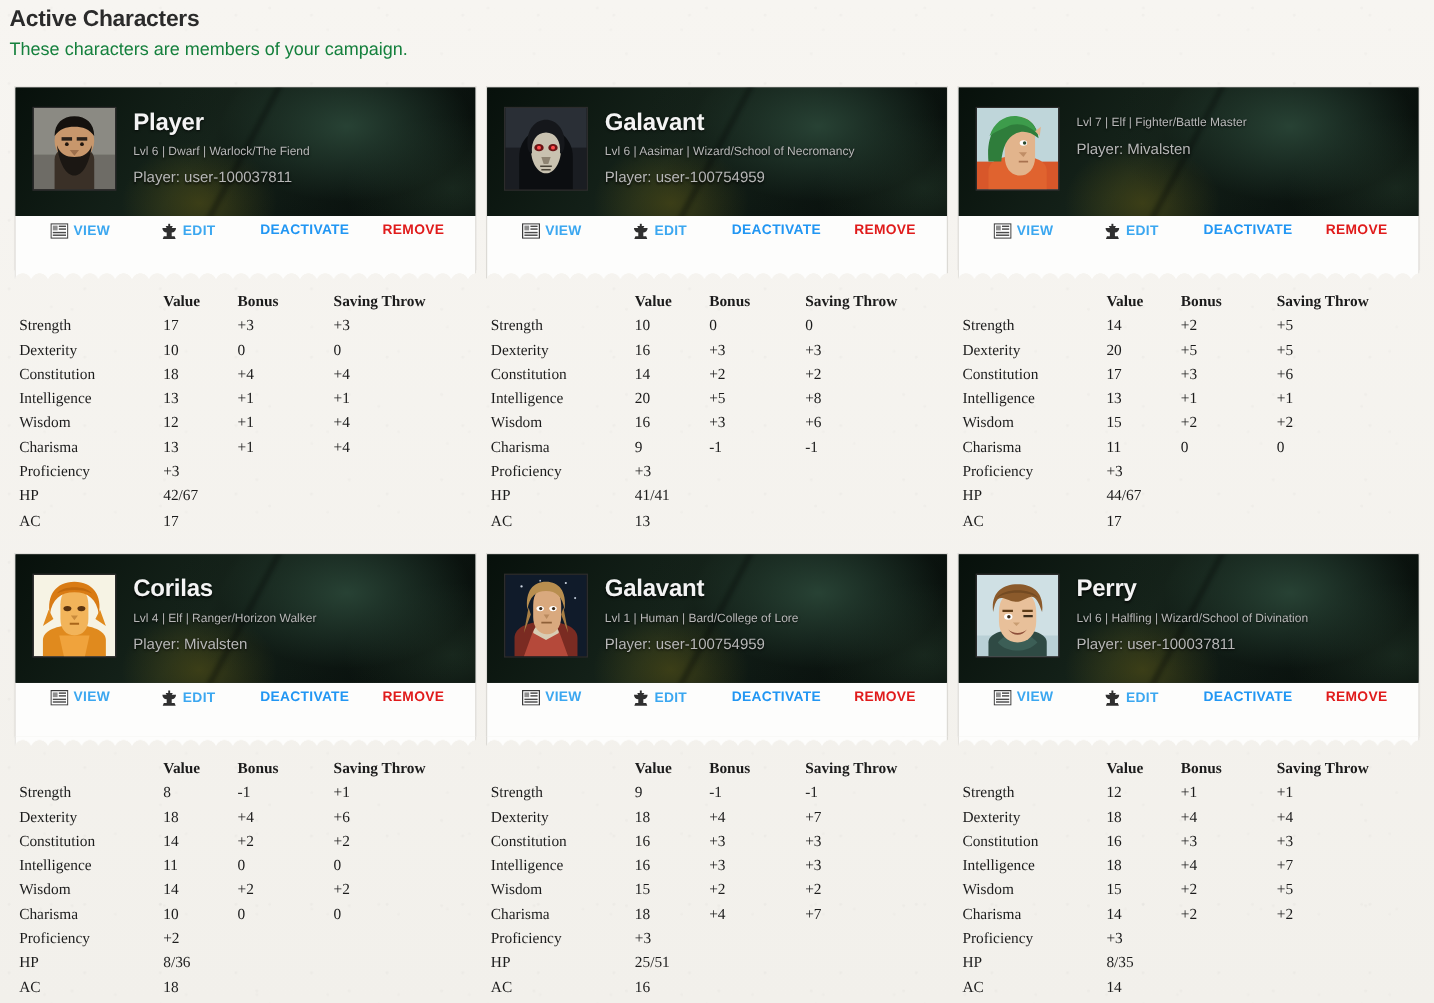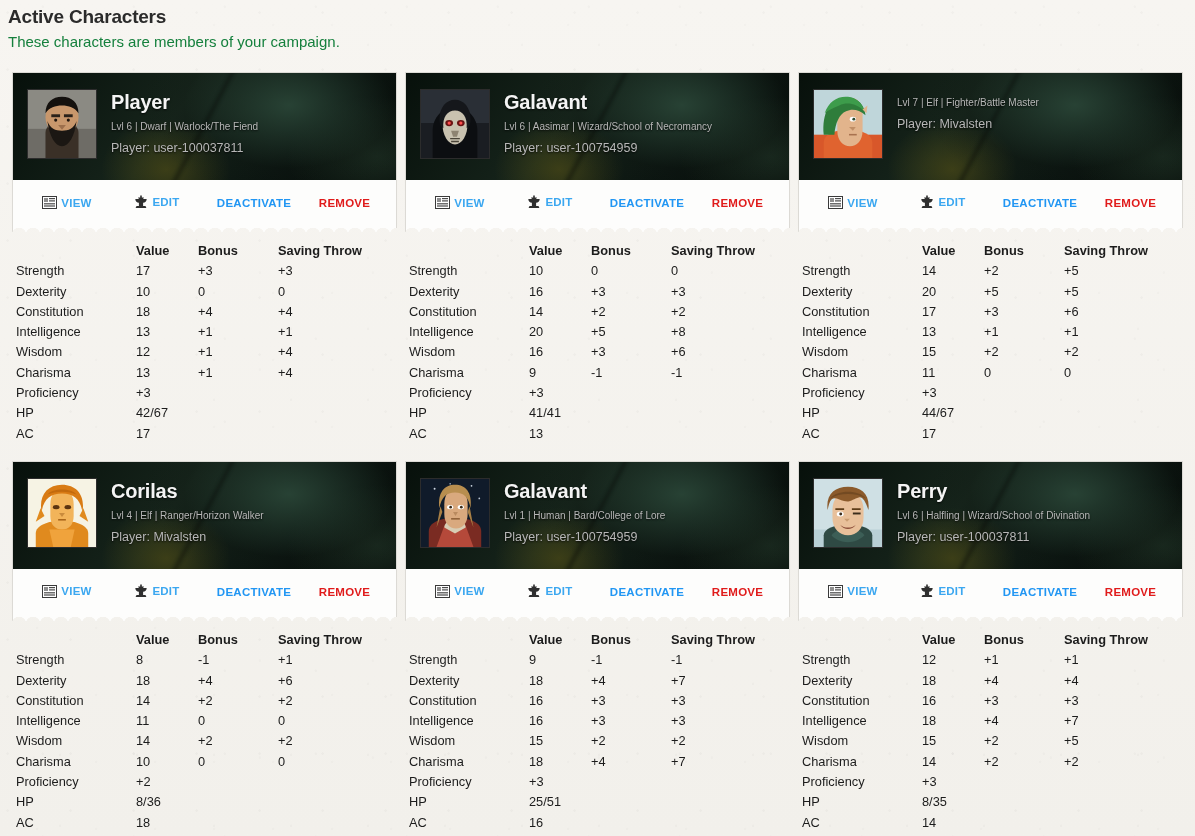--- a/index.html
+++ b/index.html
@@ -155,23 +155,23 @@
     color: #b7b7b7;
     line-height: 17px;
     margin-top: 5px;
     text-shadow: 0 1px 2px rgba(0,0,0,0.8);
     white-space: nowrap;
   }
 
   
   .actions {
     display: flex;
-    align-items: flex-end;
+    align-items: flex-start;
     height: 45px;
-    padding: 16px 6px;
+    padding: 6px 6px;
   }
 
   .act {
     display: flex;
     align-items: center;
     justify-content: center;
     font-size: 11.5px;
     font-weight: bold;
     letter-spacing: 0.25px;
     cursor: pointer;
@@ -185,20 +185,21 @@
   .act-remove { flex: 1 1 auto; color: #e01b1b; justify-content: center; padding-right: 10px; }
 
   .act svg { display: block; margin-right: 4px; flex: 0 0 auto; }
 
   
   .stats {
     width: 100%;
     border-collapse: collapse;
     margin-top: 7px;
     table-layout: fixed;
+    font-family: Liberation Serif, serif;
   }
 
   .stats th, .stats td {
     font-size: 12.8px;
     text-align: left;
     color: #1c1c1c;
     line-height: 20.3px;
     padding: 0;
     font-weight: normal;
     vertical-align: top;

